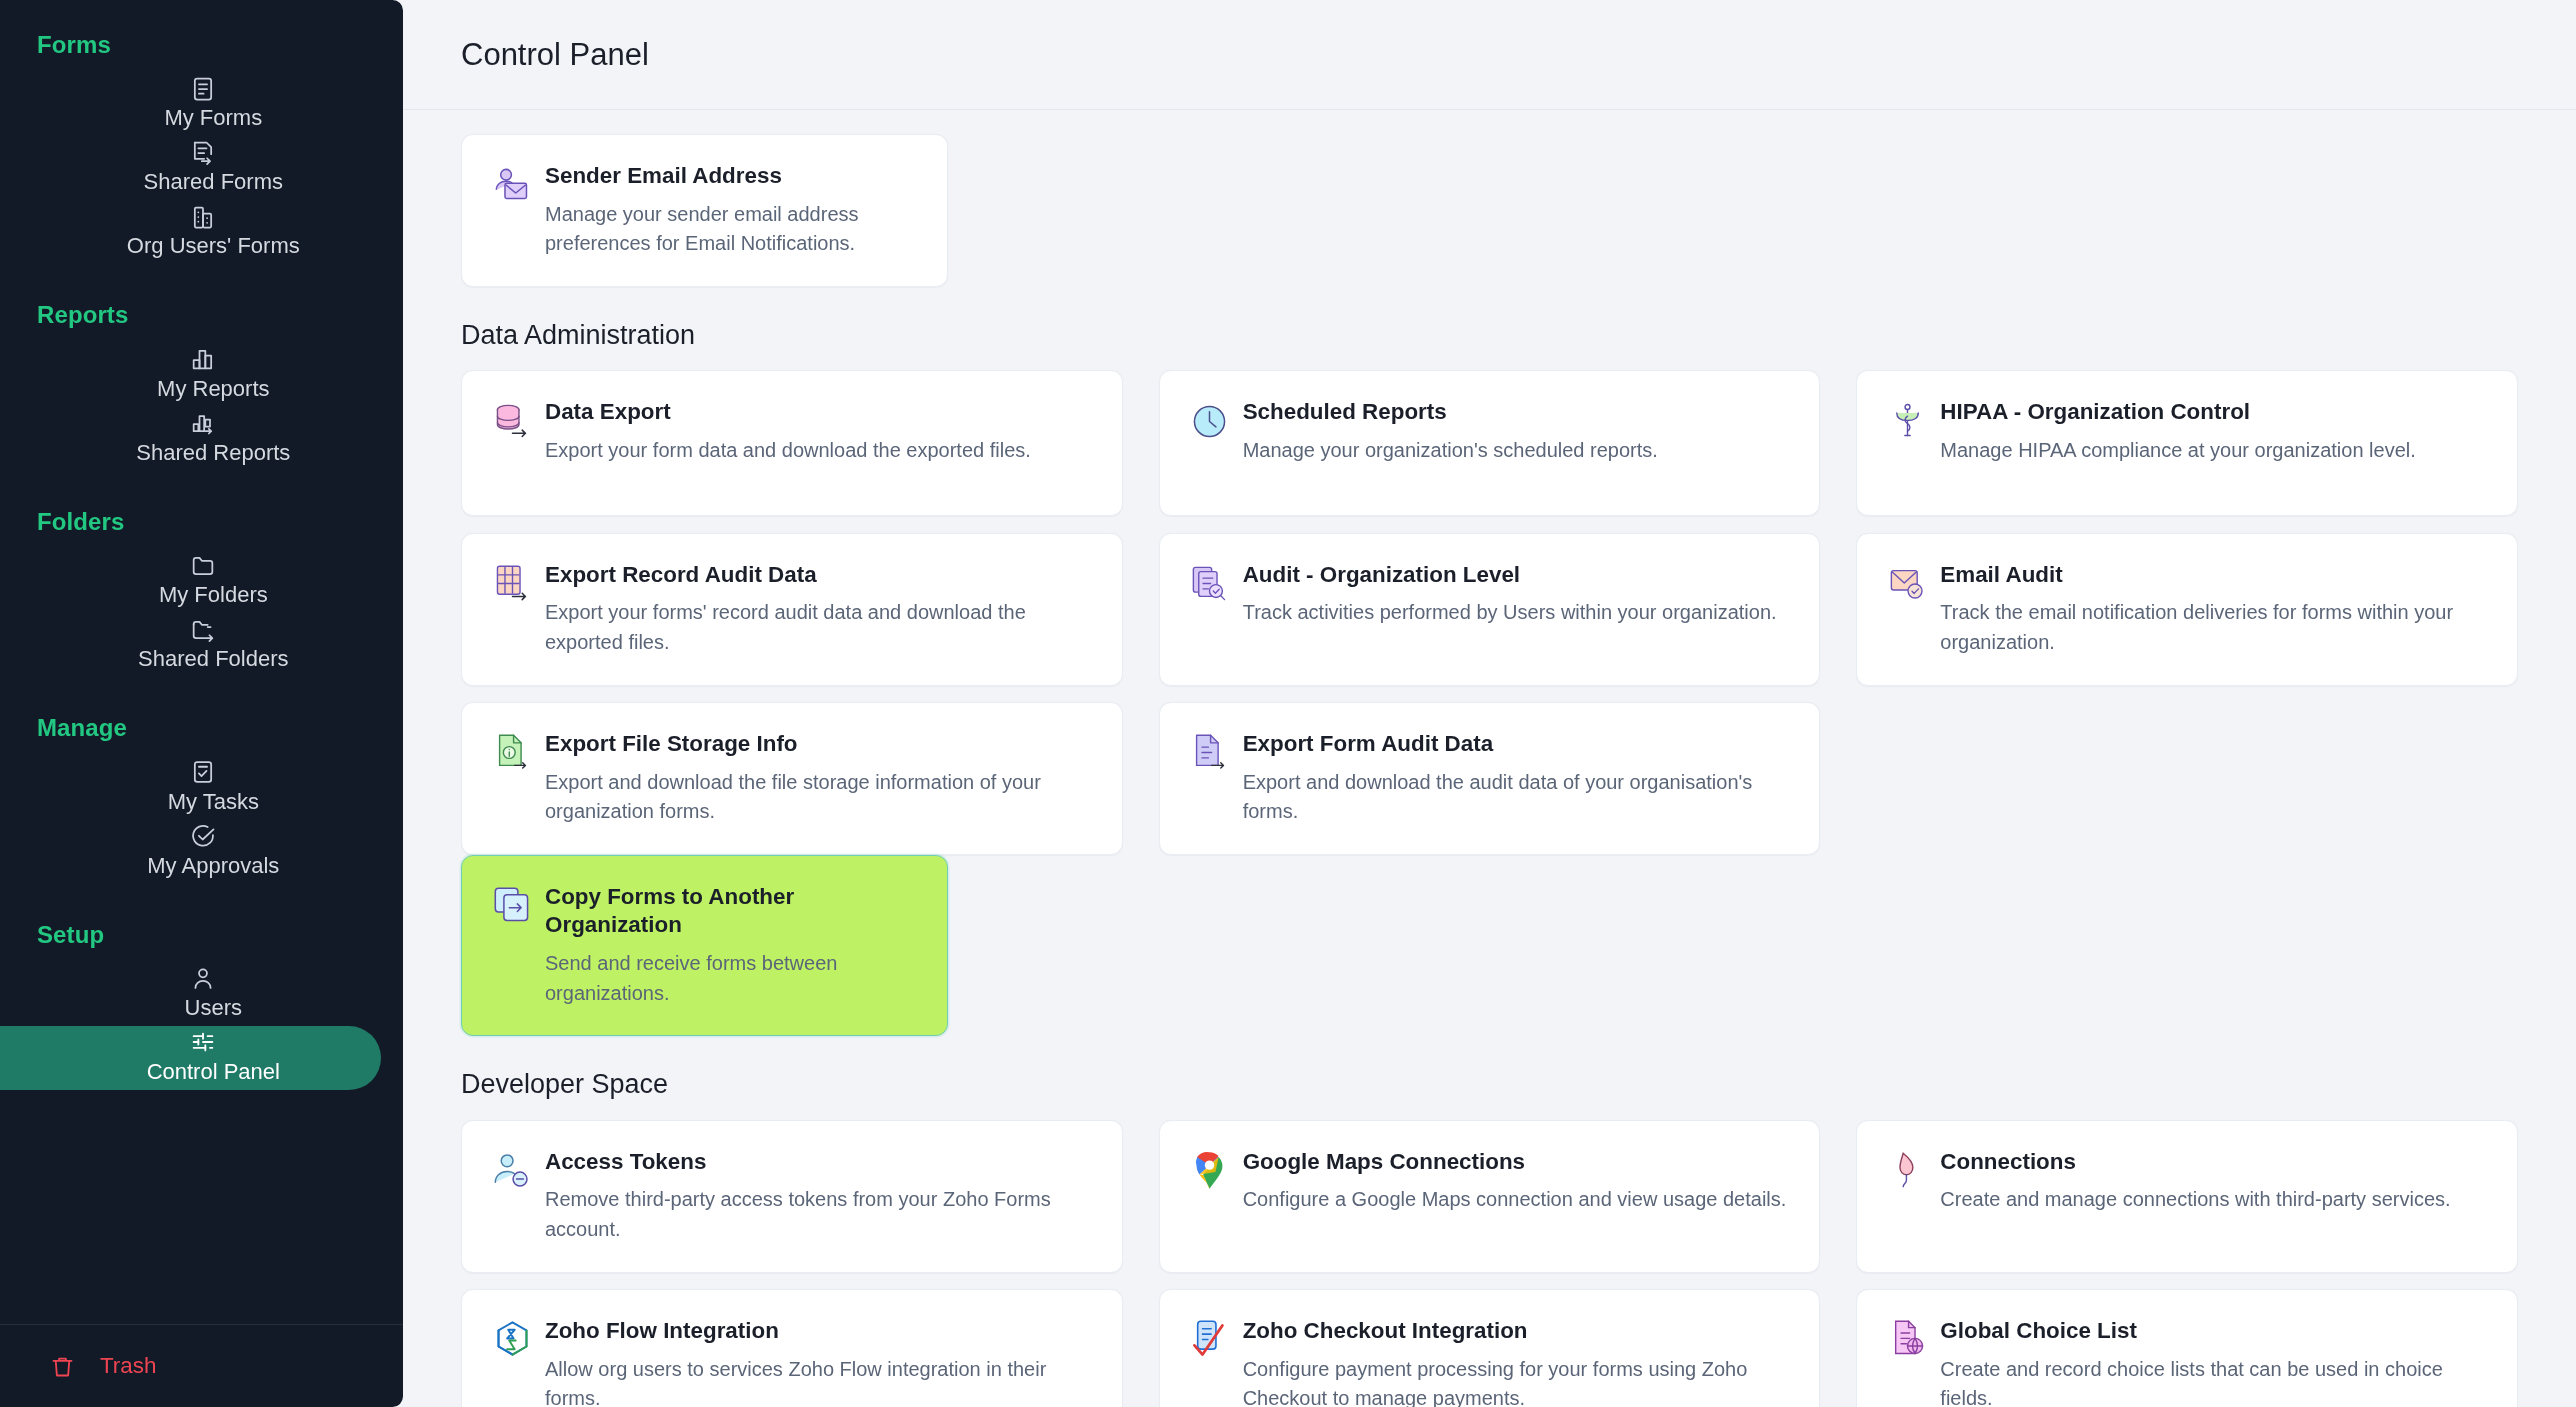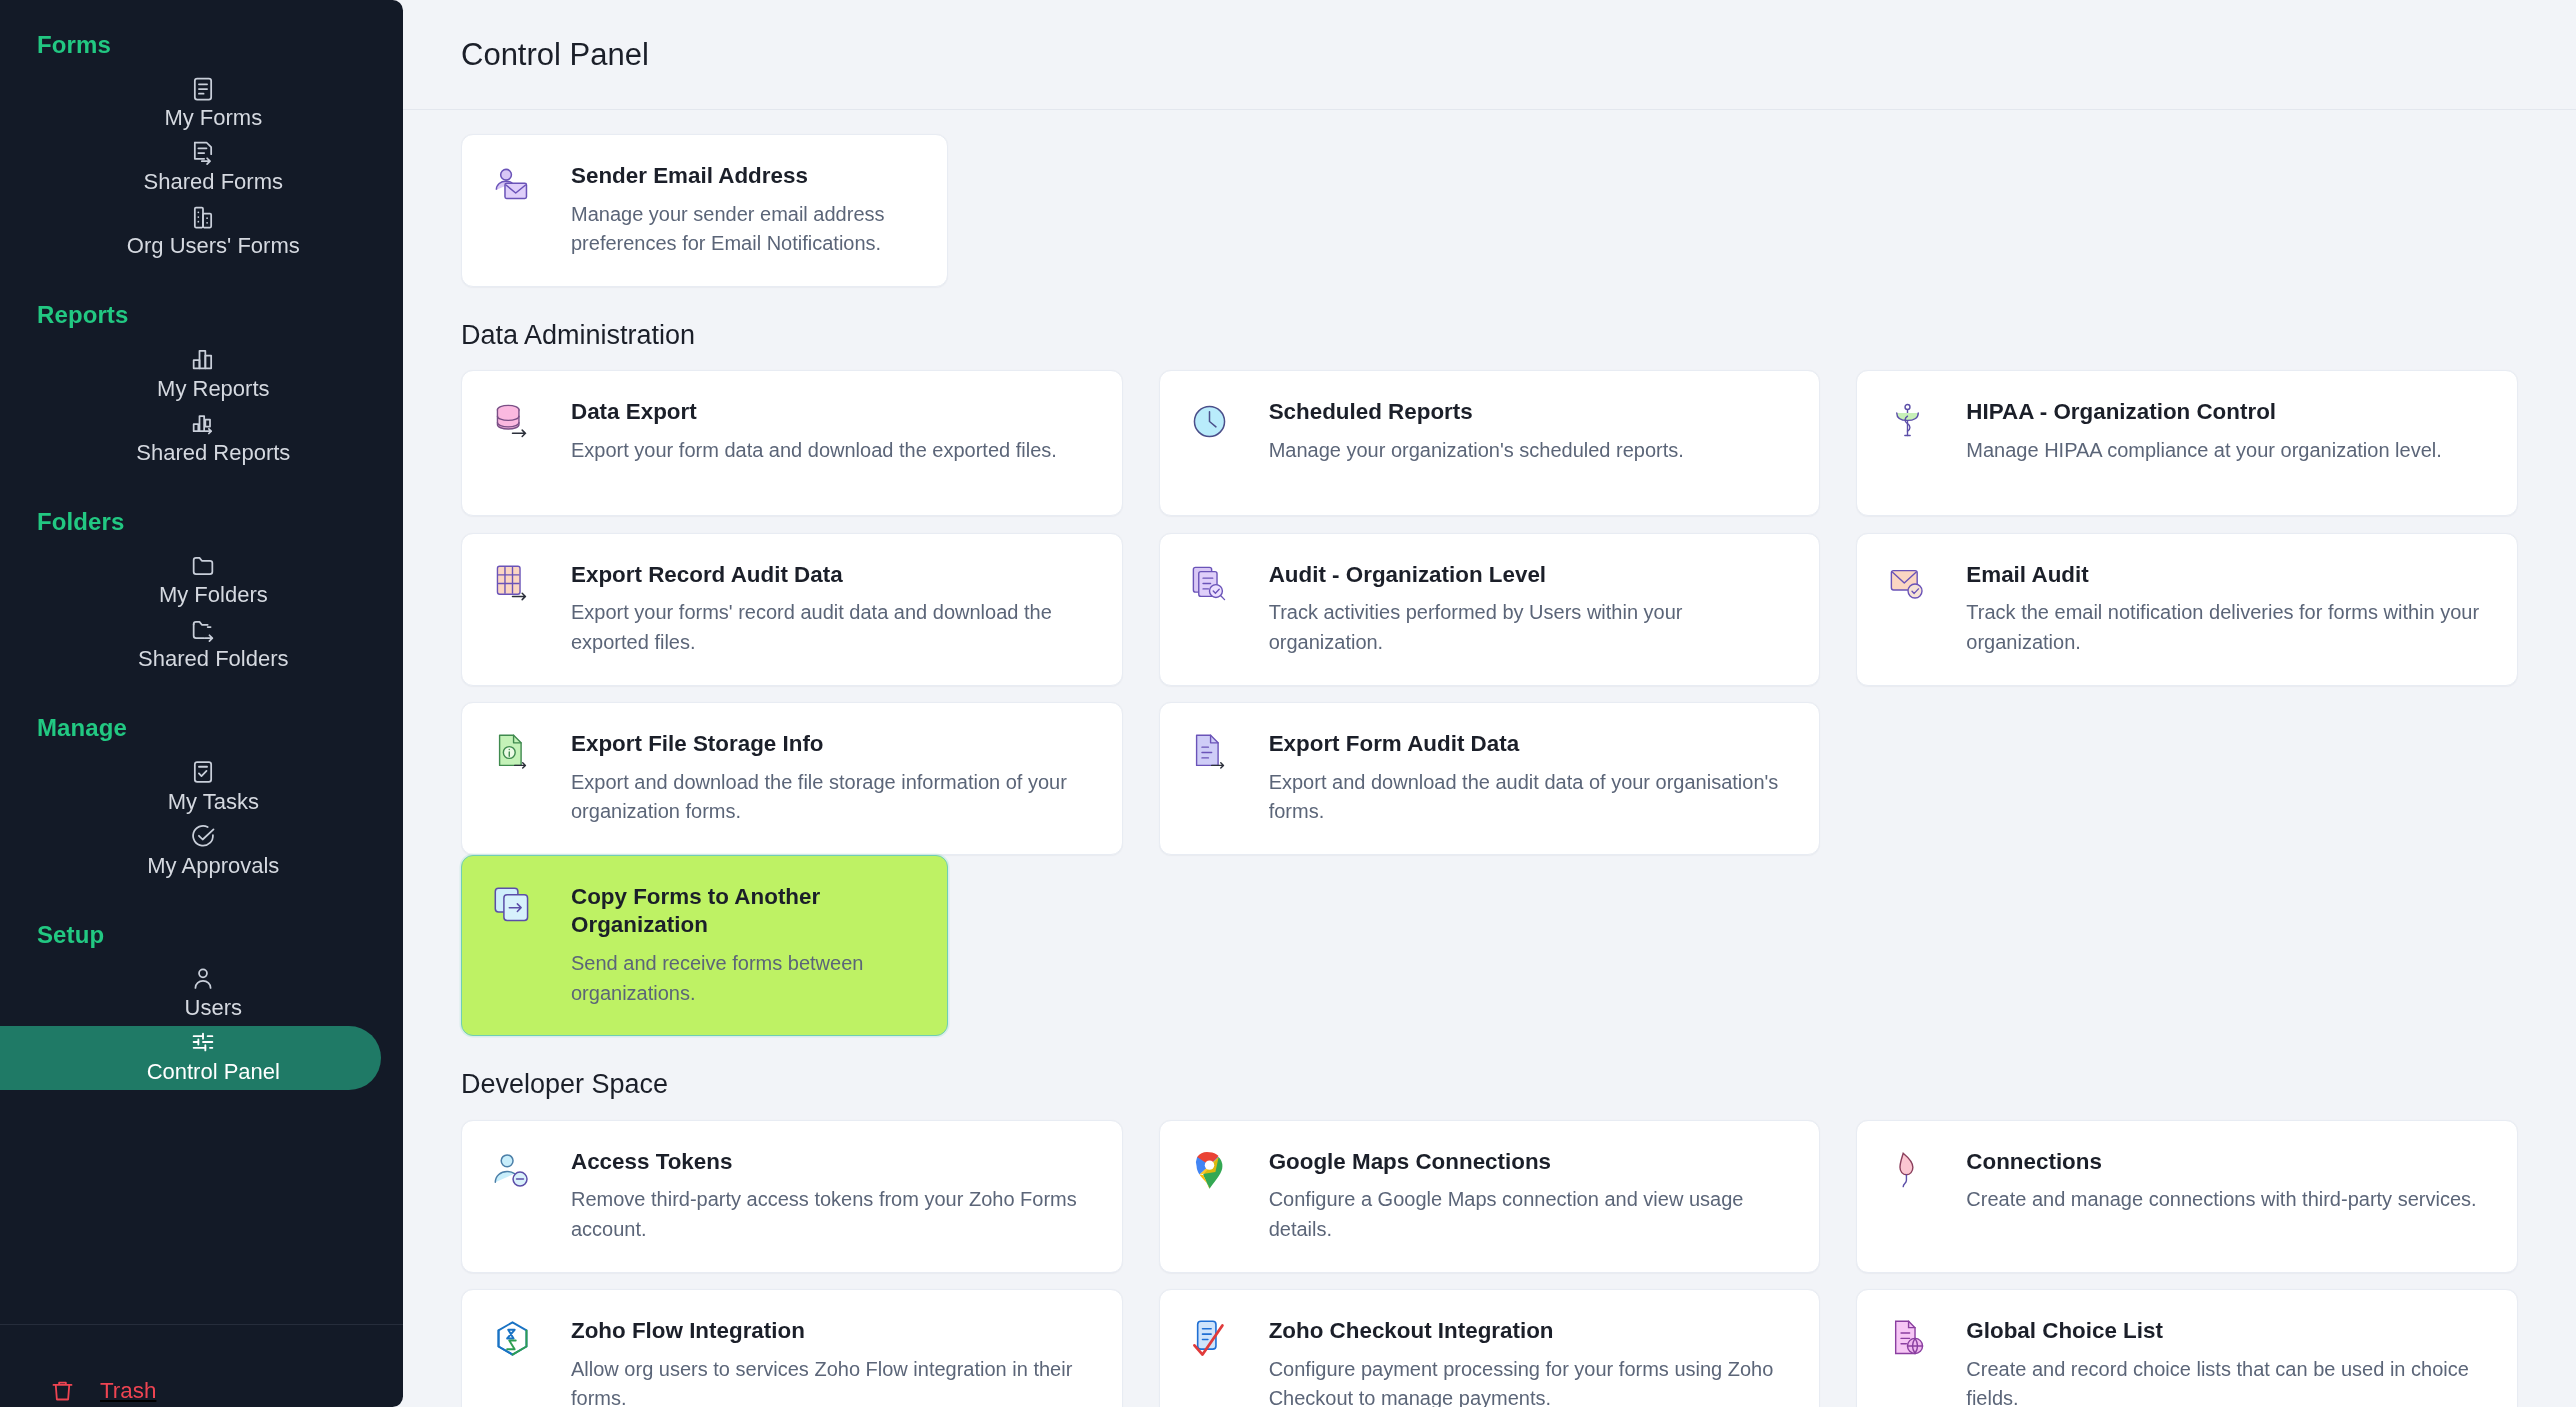--- a/index.html
+++ b/index.html
@@ -56,23 +56,22 @@
     background: #1f7a66;
     color: #ffffff;
     margin-right: 22.4px;
   }
   .nav-item.active .nav-ico svg { stroke: #ffffff; }
   .nav-label { white-space: nowrap; }
 
   .sidebar-footer {
     border-top: 0.7px solid #262d3b;
     height: 83px;
-    display: flex; align-items: flex-end;
+    display: flex; align-items: center;
     flex: 0 0 83px;
-    text-decoration: underline;
   }
   .trash-item {
     display: flex; align-items: center;
     padding-left: 46px;
     color: #ef4452;
     font-size: 22.4px;
     cursor: pointer;
   }
   .trash-item .nav-ico { width: 33px; height: 33px; margin-right: 21px;
     display:flex; align-items:center; justify-content:center; flex:0 0 33px;}
@@ -111,21 +110,21 @@
     grid-template-columns: repeat(3, 1fr);
     gap: 16.4px 36px;
   }
 
   .card {
     background: #ffffff;
     border: 0.7px solid #e8ecf3;
     border-radius: 12px;
     padding: 27px 30px 27px 27px;
     display: flex;
-    gap: 36px;
+    gap: 10px;
     min-height: 146px;
     cursor: pointer;
     box-shadow: 0 0.7px 1.5px rgba(22,30,48,.04);
   }
   .card.highlight {
     border: 1.5px solid #6fcfb4;
     background: #bef264;
     box-shadow: 0 0 0 1.5px rgba(111,207,180,.18);
   }
   .card-ico {

